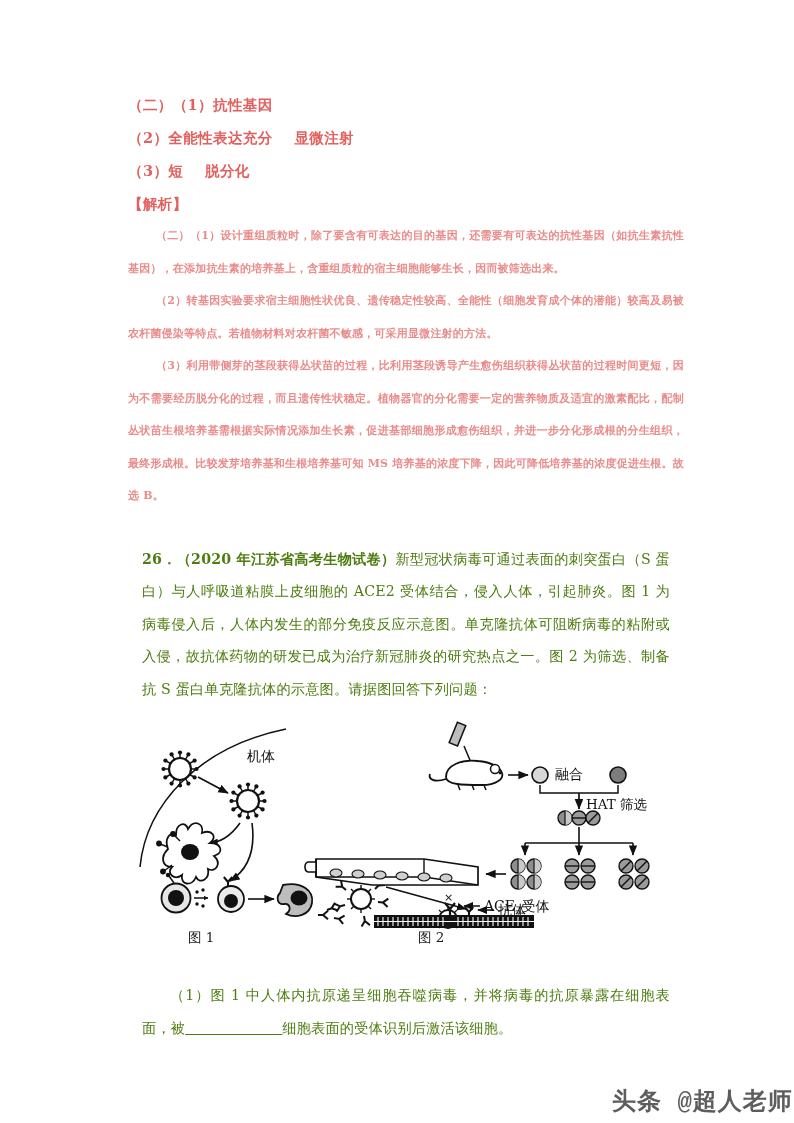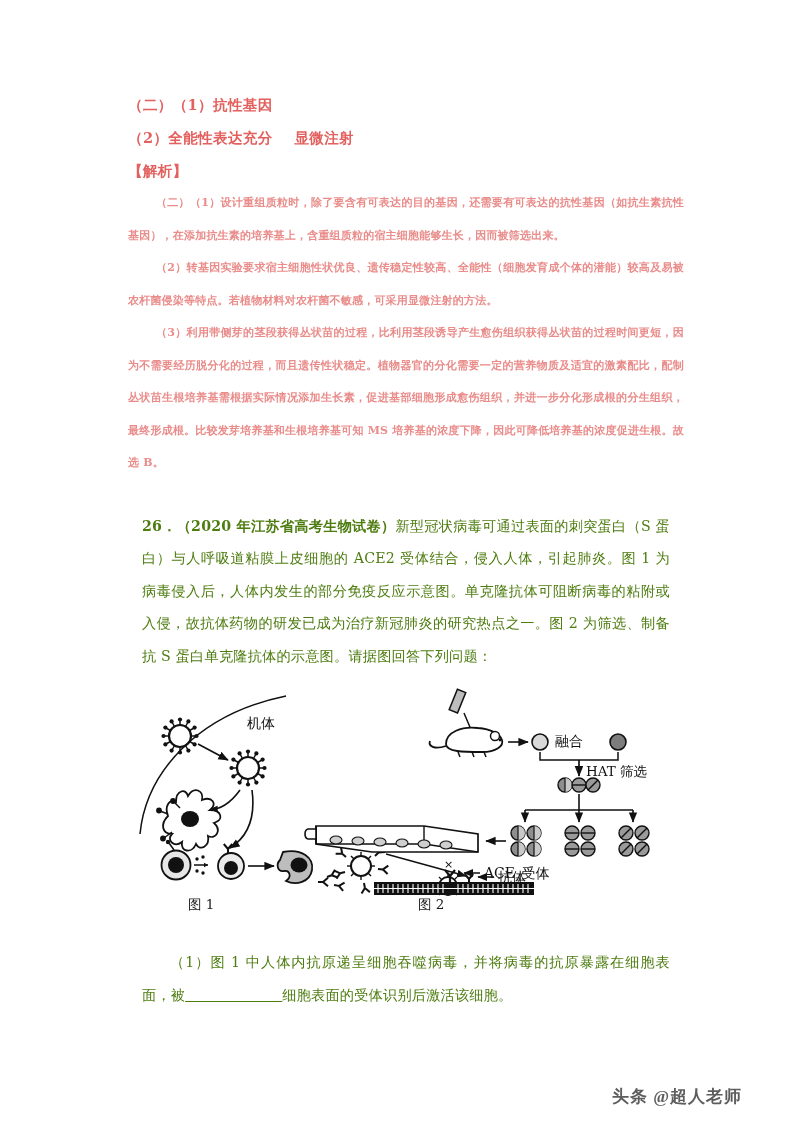--- a/index.html
+++ b/index.html
@@ -95,39 +95,40 @@
     font-family: "DejaVu Serif", "Liberation Serif", serif;
   }
   .fig-caption.c1 { left: 60px; top: 0; }
   .fig-caption.c2 { left: 290px; top: 0; }
 
   
   .watermark {
     position: absolute;
     left: 612px;
     top: 1085px;
-    font-size: 17px;
+    font-size: 24px;
     font-weight: 700;
     color: #3a3a3a;
     letter-spacing: 1px;
-    font-family: Liberation Serif, serif;
+    font-family: Liberation Mono, monospace;
     opacity: 0.82;
   }
   .blank-u { text-decoration: underline; letter-spacing: 2px; }
 </style>
 </head>
 <body>
 
 <div class="page">
 
   <div class="content">
 
     <div>
       <div class="ans-line">（二）（1）抗性基因</div>
       <div class="ans-line">（2）全能性表达充分    显微注射</div>
+      <div class="ans-line">（3）短    脱分化</div>
     </div>
 
     <div>
       <div class="ans-head">【解析】</div>
       <p class="ana-p">（二）（1）设计重组质粒时，除了要含有可表达的目的基因，还需要有可表达的抗性基因（如抗生素抗性基因），在添加抗生素的培养基上，含重组质粒的宿主细胞能够生长，因而被筛选出来。</p>
       <p class="ana-p">（2）转基因实验要求宿主细胞性状优良、遗传稳定性较高、全能性（细胞发育成个体的潜能）较高及易被农杆菌侵染等特点。若植物材料对农杆菌不敏感，可采用显微注射的方法。</p>
       <p class="ana-p">（3）利用带侧芽的茎段获得丛状苗的过程，比利用茎段诱导产生愈伤组织获得丛状苗的过程时间更短，因为不需要经历脱分化的过程，而且遗传性状稳定。植物器官的分化需要一定的营养物质及适宜的激素配比，配制丛状苗生根培养基需根据实际情况添加生长素，促进基部细胞形成愈伤组织，并进一步分化形成根的分生组织，最终形成根。比较发芽培养基和生根培养基可知 MS 培养基的浓度下降，因此可降低培养基的浓度促进生根。故选 B。</p>
     </div>
 
     <div class="spacer-16"></div>

